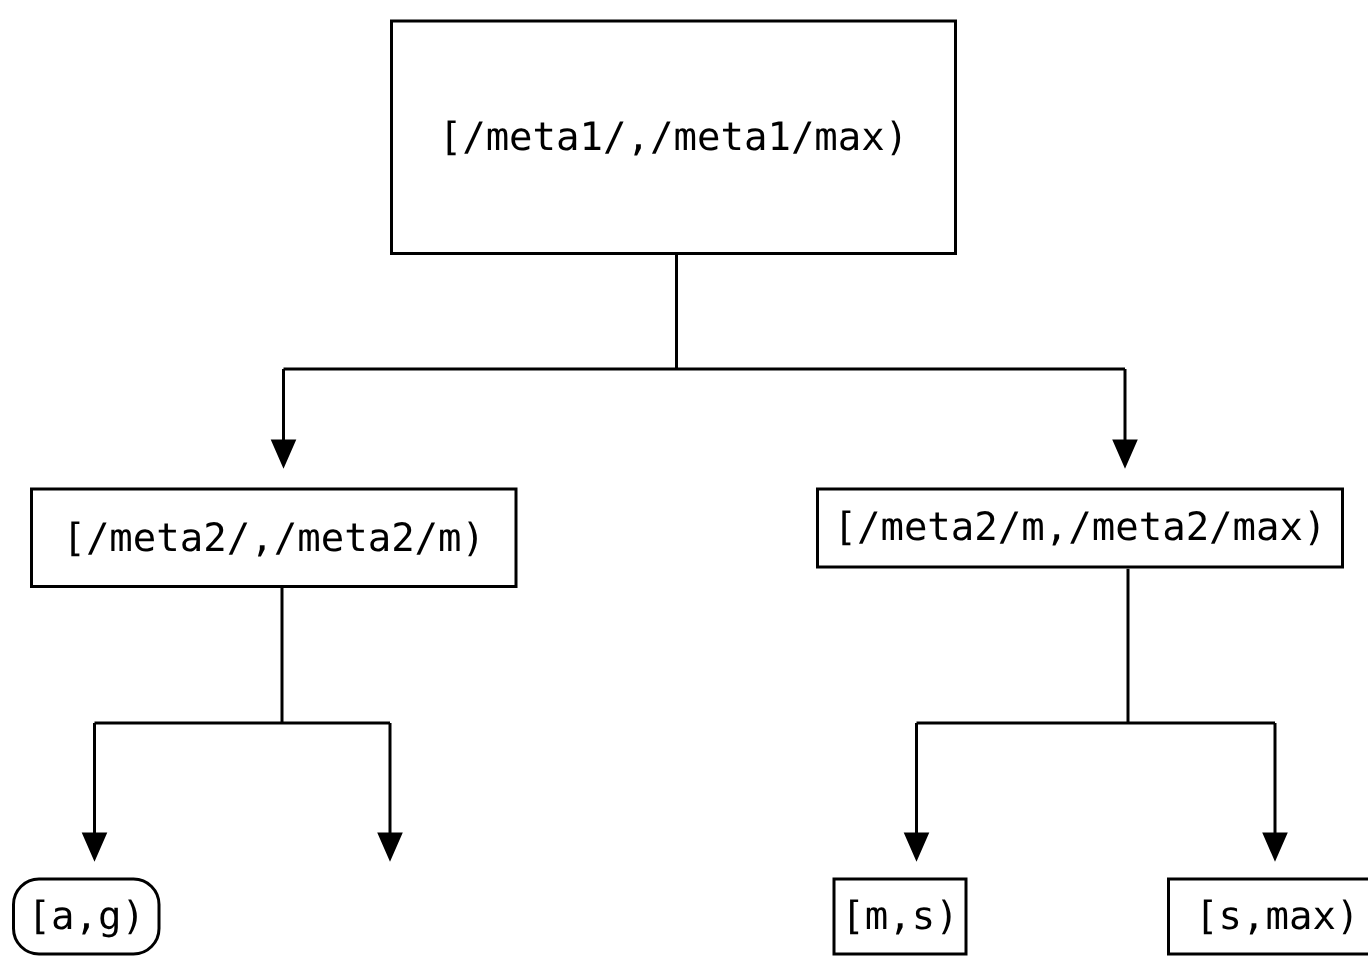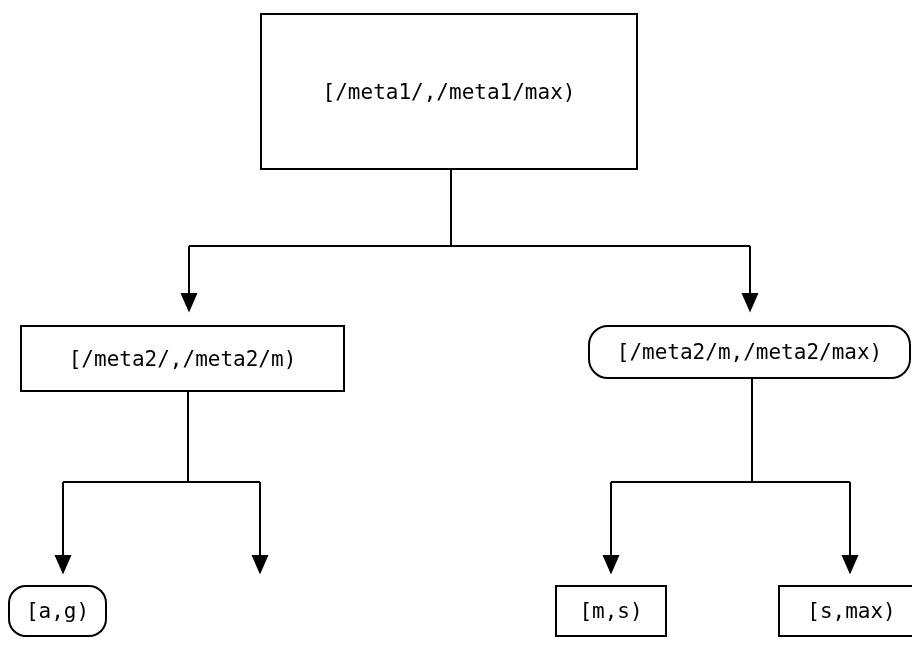--- a/index.html
+++ b/index.html
@@ -24,30 +24,30 @@
   }
   .node {
     position: absolute;
     box-sizing: border-box;
     border: 2px solid #000000;
     background: #ffffff;
     color: #000000;
     display: flex;
     align-items: center;
     justify-content: center;
-    font-size: 21px;
+    font-size: 26px;
     font-weight: 500;
     white-space: nowrap;
   }
   .node-root  { left: 260px; top: 13px;  width: 378px; height: 157px; }
   .node-left  { left: 20px;  top: 325px; width: 325px; height: 67px; }
-  .node-right { left: 588px; top: 325px; width: 323px; height: 54px; border-radius: 20px; }
+  .node-right { left: 544px; top: 325px; width: 352px; height: 54px; }
   .node-ag    { left: 8px;   top: 585px; width: 99px;  height: 52px; border-radius: 18px; }
   .node-gm    { left: 204px; top: 585px; width: 93px;  height: 52px; }
-  .node-ms    { left: 555px; top: 585px; width: 112px;  height: 52px; }
+  .node-ms    { left: 555px; top: 585px; width: 90px;  height: 52px; }
   .node-smax  { left: 778px; top: 585px; width: 147px; height: 52px; }
 </style>
 </head>
 <body>
 
 <div class="canvas">
 
   <svg class="edges" viewBox="0 0 912 652" xmlns="http://www.w3.org/2000/svg">
     <g stroke="#000000" stroke-width="2" fill="#000000">
 

